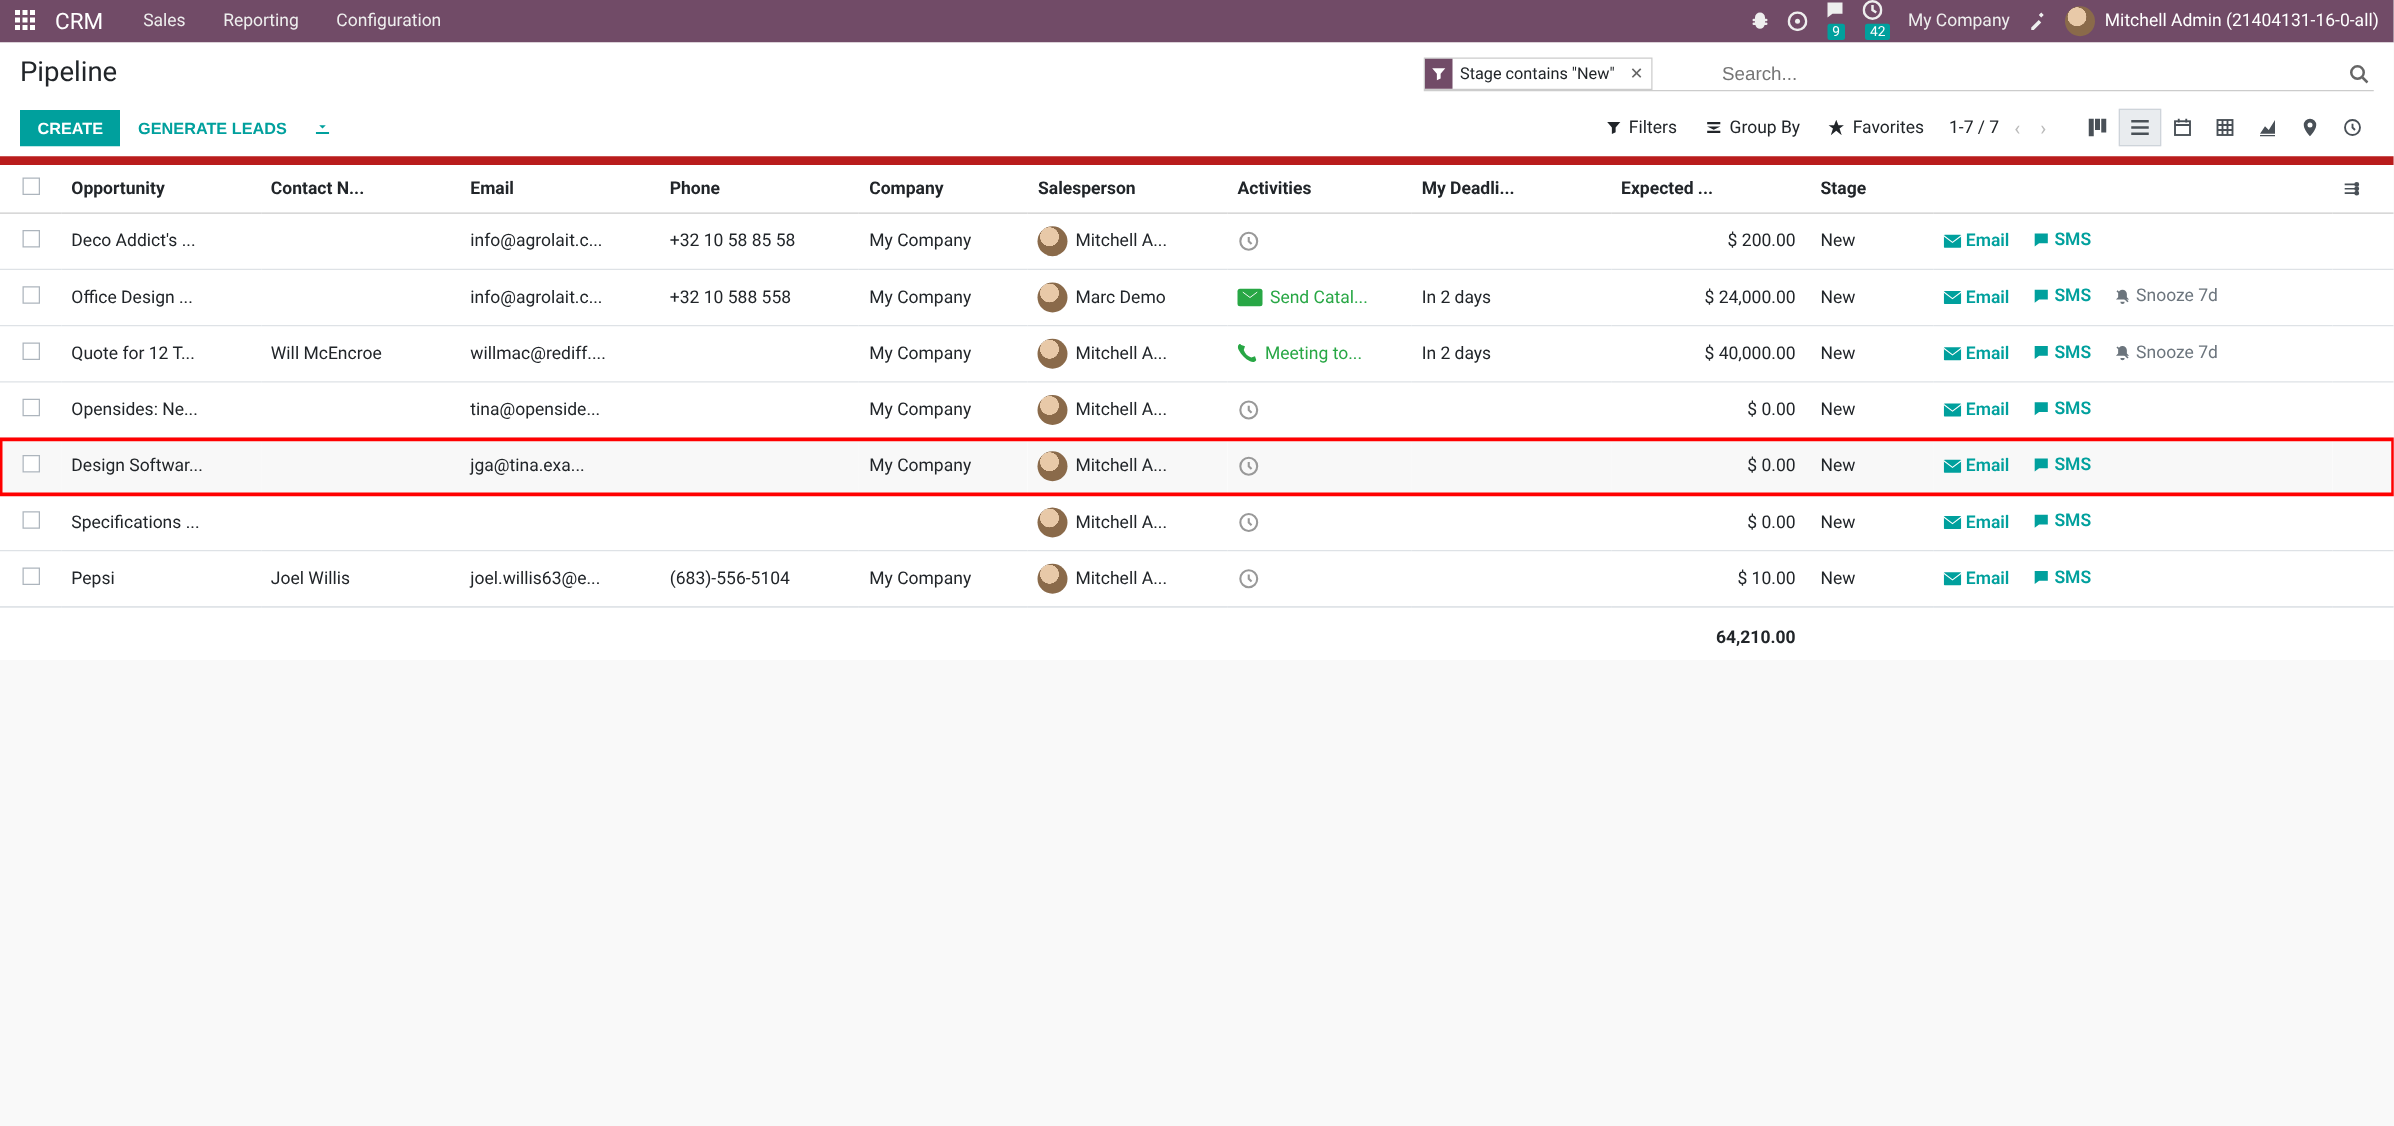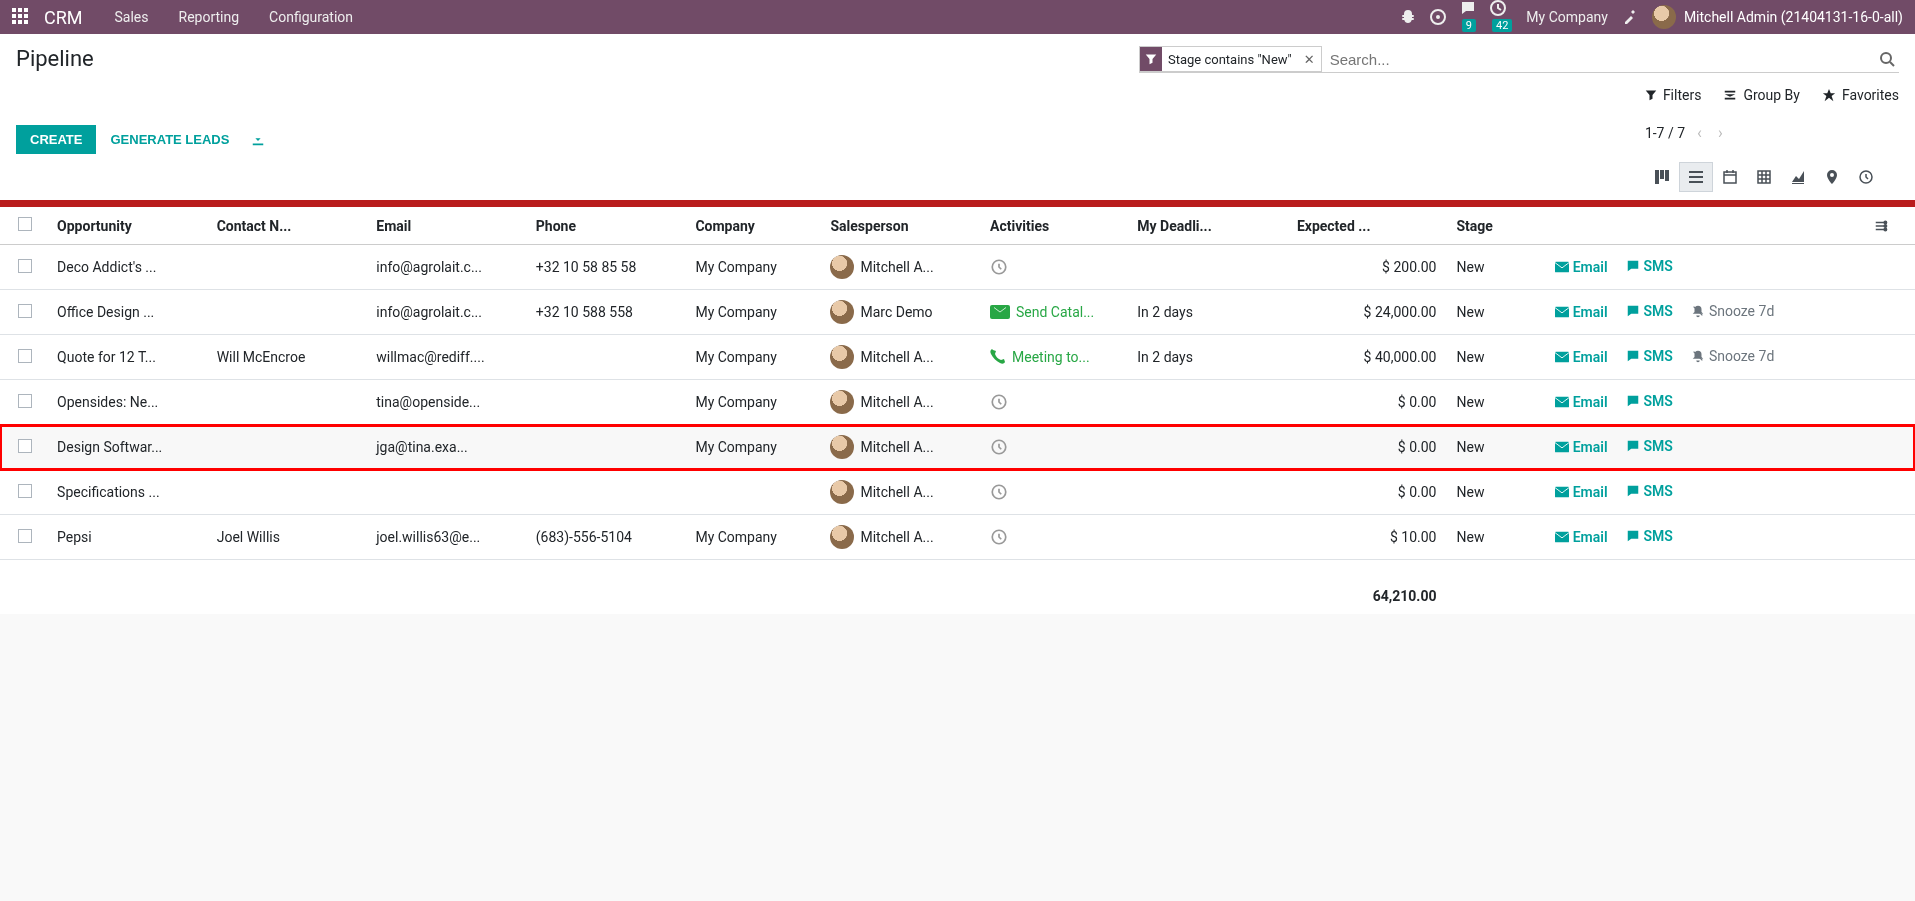--- a/index.html
+++ b/index.html
@@ -20,28 +20,28 @@
   
   
   .control-panel { background: #fff; border-bottom: 7px solid #b91c1c; padding: 12px 16px 8px; }
   .cp-top { display:flex; align-items:flex-start; }
   .breadcrumb { font-size: 22px; color:#212529; }
   .search-area { margin-left:auto; display:flex; align-items:center; border-bottom:1px solid #ccc; width: 760px; }
   .facet { display:flex; align-items:center; border:1px solid #ccc; font-size:13px; margin-right:6px; }
   .facet-icon { background:#714B67; color:#fff; width:22px; height:24px; display:flex; align-items:center; justify-content:center; }
   .facet-label { padding: 0 6px; }
   .facet-remove { padding: 0 6px; cursor:pointer; color:#666; }
-  .search-input { border:none; outline:none; flex:1; font-size:15px; padding:4px 2px; color:#a16207; }
+  .search-input { border:none; outline:none; flex:1; font-size:15px; padding:4px 2px; color:#a16207;margin-left:48px; }
   .search-icon { color:#666; font-size:16px; padding:0 4px; cursor:pointer; }
   
   .cp-bottom { display:flex; align-items:center; margin-top:14px; }
   .btn-primary { background:#00A09D; color:#fff; border:none; padding:7px 14px; font-weight:600; font-size:13px; cursor:pointer; }
   .btn-link { color:#00A09D; font-weight:600; background:none; border:none; padding:7px 14px; font-size:13px; cursor:pointer; }
   .dl-icon { color:#00A09D; cursor:pointer; padding:0 8px; }
-  .cp-bottom-right { margin-left:auto; display:flex; gap:20px;flex-direction:column; }
+  .cp-bottom-right { margin-left:auto; display:flex; align-items:center; gap:20px; }
   .search-opts { display:flex; gap:22px; color:#212529; }
   .search-opt { cursor:pointer; display:flex; align-items:center; gap:6px; }
   .pager { display:flex; align-items:center; gap:8px; color:#212529; }
   .pager-btn { color:#bbb; cursor:pointer; padding:0 4px; font-size:16px; }
   .view-switcher { display:flex; gap:0; }
   .vs-btn { width:34px; height:30px; display:flex; align-items:center; justify-content:center; cursor:pointer; color:#495057; border:1px solid transparent; }
   .vs-btn.active { background:#e9ecef; border:1px solid #ced4da; }
   
   
   .list-view { background:#fff; }
@@ -64,21 +64,21 @@
   td.col-expect { text-align:right; padding-right:12px; }
   .checkbox { width:14px; height:14px; border:1px solid #adb5bd; display:inline-block; background:#fff; cursor:pointer; }
   .sp-cell { display:flex; align-items:center; gap:6px; }
   .avatar-sm { width:24px; height:24px; border-radius:50%; background: radial-gradient(circle at 40% 35%, #e8c9a8 35%, #8a6a4a 36%); flex-shrink:0; }
   .act-clock { color:#888; font-size:16px; }
   .act-green { color:#28a745; display:flex; align-items:center; gap:6px; }
   .act-env-green { background:#28a745; color:#fff; padding:2px 4px; border-radius:2px; font-size:12px; }
   .link-teal { color:#00A09D; font-weight:600; cursor:pointer; display:inline-flex; align-items:center; gap:4px; margin-right:18px; }
   .link-gray { color:#6c757d; cursor:pointer; display:inline-flex; align-items:center; gap:4px; }
   .row-highlight { outline:3px solid #ff0000; outline-offset:-2px; background:#f8f8f8; }
-  tfoot td { font-weight:700; border:none; padding-top:28px; }
+  tfoot td { font-weight:700; border:none; padding-top:16px; }
   .opt-icon { color:#495057; cursor:pointer; }
 
   svg { display:block; }
 </style>
 </head>
 <body>
 
 <div class="navbar">
   <div class="navbar-left">
     <div class="apps-icon">

